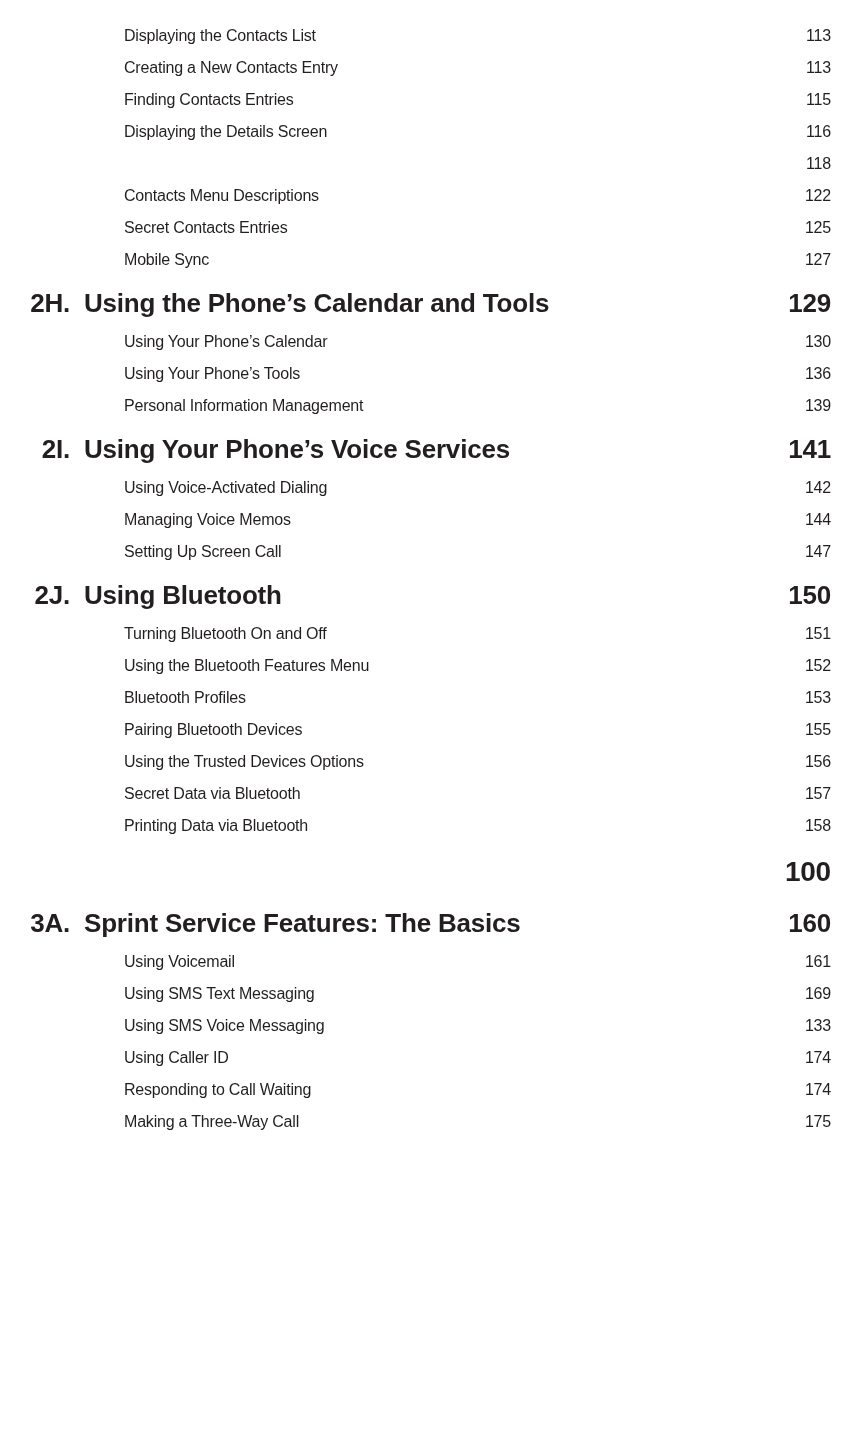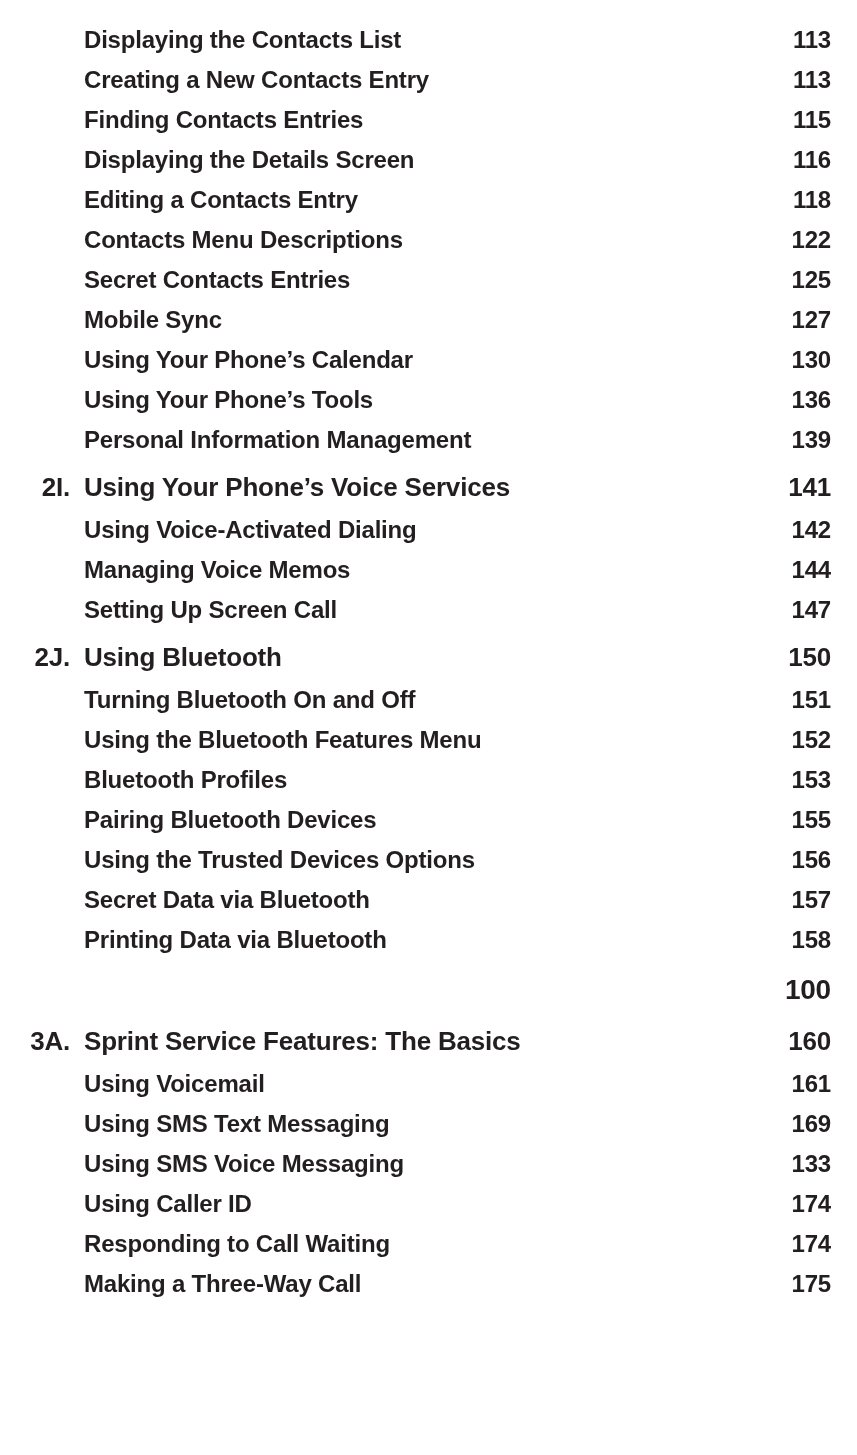--- a/index.html
+++ b/index.html
@@ -57,21 +57,21 @@
   
   .lvl1 { font-size: 28px; font-weight: 700; padding: 22px 0 4px 0; }
   .lvl1 .toc-prefix { width: 0; padding-right: 0; }
   .lvl1 .toc-title  { padding-left: 0; }
 
   
   .lvl2 { font-size: 26px; font-weight: 700; padding: 20px 0 4px 0; }
   .lvl2 .toc-prefix { width: 84px; text-align: right; padding-right: 14px; }
 
   
-  .lvl3 { font-size: 24px; font-weight: 700; padding: 14px 0 2px 0; }
+  .lvl3 { font-size: 16px; font-weight: 400; padding: 14px 0 2px 0; gap: 40px; }
   .lvl3 .toc-prefix { width: 84px; }
 </style>
 </head>
 <body>
 
 <div class="page" id="toc-container">
     <div class="toc-row lvl3">
       <span class="toc-prefix"></span>
       <span class="toc-title">Displaying the Contacts List</span>
       <span class="toc-leader"></span>
@@ -90,41 +90,46 @@
       <span class="toc-page">115</span>
     </div>
     <div class="toc-row lvl3">
       <span class="toc-prefix"></span>
       <span class="toc-title">Displaying the Details Screen</span>
       <span class="toc-leader"></span>
       <span class="toc-page">116</span>
     </div>
     <div class="toc-row lvl3">
       <span class="toc-prefix"></span>
-      <span class="toc-title">Editing a Contacts Entry</span>
       <span class="toc-leader"></span>
       <span class="toc-page">118</span>
     </div>
     <div class="toc-row lvl3">
       <span class="toc-prefix"></span>
       <span class="toc-title">Contacts Menu Descriptions</span>
       <span class="toc-leader"></span>
       <span class="toc-page">122</span>
     </div>
     <div class="toc-row lvl3">
       <span class="toc-prefix"></span>
       <span class="toc-title">Secret Contacts Entries</span>
       <span class="toc-leader"></span>
       <span class="toc-page">125</span>
     </div>
     <div class="toc-row lvl3">
       <span class="toc-prefix"></span>
       <span class="toc-title">Mobile Sync</span>
       <span class="toc-leader"></span>
       <span class="toc-page">127</span>
+    </div>
+    <div class="toc-row lvl2">
+      <span class="toc-prefix">2H.</span>
+      <span class="toc-title">Using the Phone’s Calendar and Tools</span>
+      <span class="toc-leader toc-leader-bold"></span>
+      <span class="toc-page">129</span>
     </div>
     <div class="toc-row lvl3">
       <span class="toc-prefix"></span>
       <span class="toc-title">Using Your Phone’s Calendar</span>
       <span class="toc-leader"></span>
       <span class="toc-page">130</span>
     </div>
     <div class="toc-row lvl3">
       <span class="toc-prefix"></span>
       <span class="toc-title">Using Your Phone’s Tools</span>

